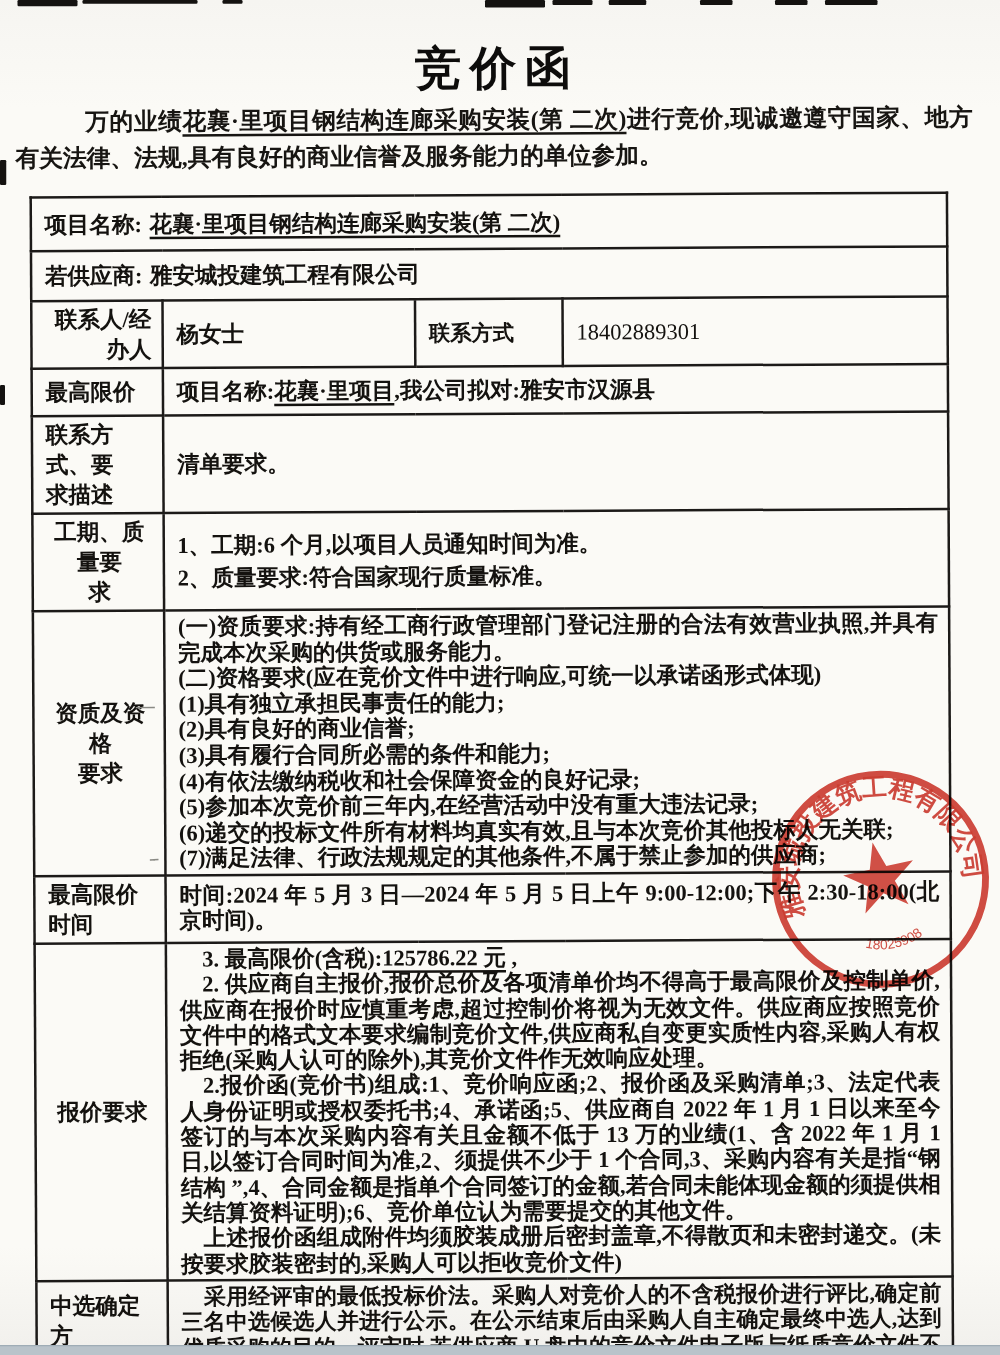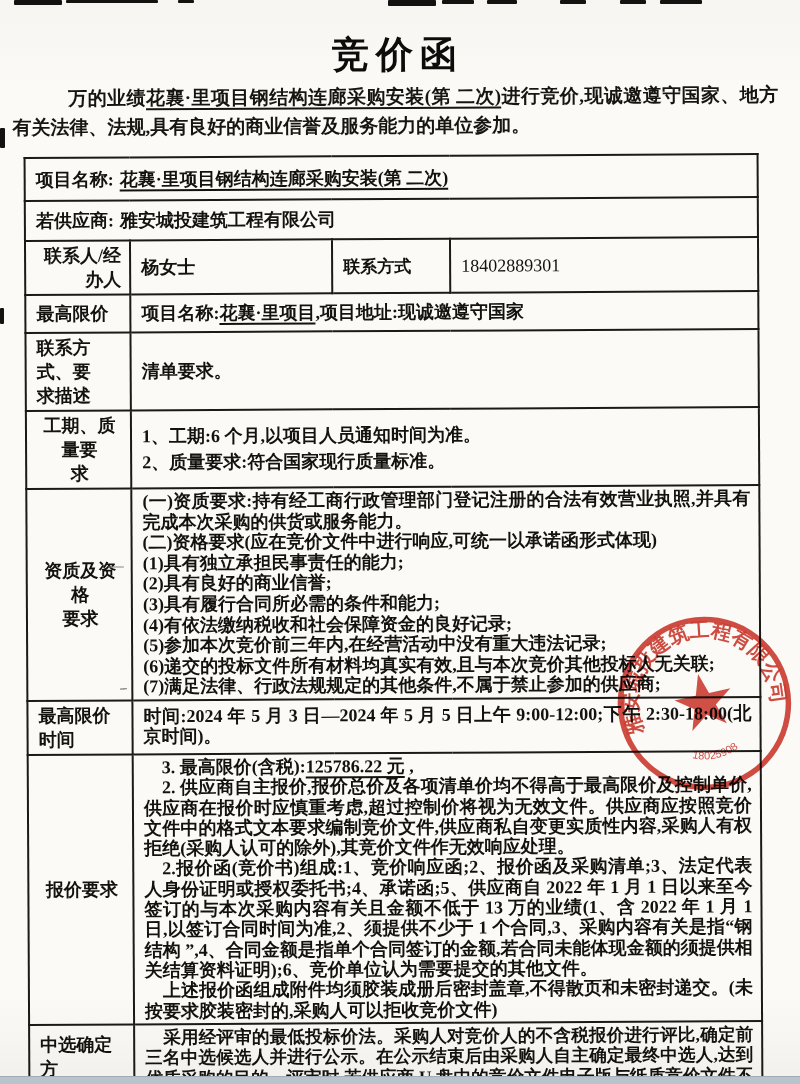--- a/index.html
+++ b/index.html
@@ -98,21 +98,21 @@
 
     <tr class="r3">
       <td class="hd contact-hd">联系人/经办人</td>
       <td>杨女士</td>
       <td class="hd" style="font-size:17px">联系方式</td>
       <td style="font-weight:500">18402889301</td>
     </tr>
 
     <tr class="r4">
       <td class="hd">最高限价</td>
-      <td colspan="3"><span>项目名称:</span><span class="u">花襄·里项目</span><span>,项目地址:现诚邀遵守国家</span></td>
+      <td colspan="3"><span>项目名称:</span><span class="u">花襄·里项目</span><span>,我公司拟对:雅安市汉源县</span></td>
     </tr>
 
     <tr class="r5">
       <td class="hd">联系方式、要
 求描述</td>
       <td colspan="3">清单要求。</td>
     </tr>
 
     <tr class="r6">
       <td class="hd ctr">工期、质量要

